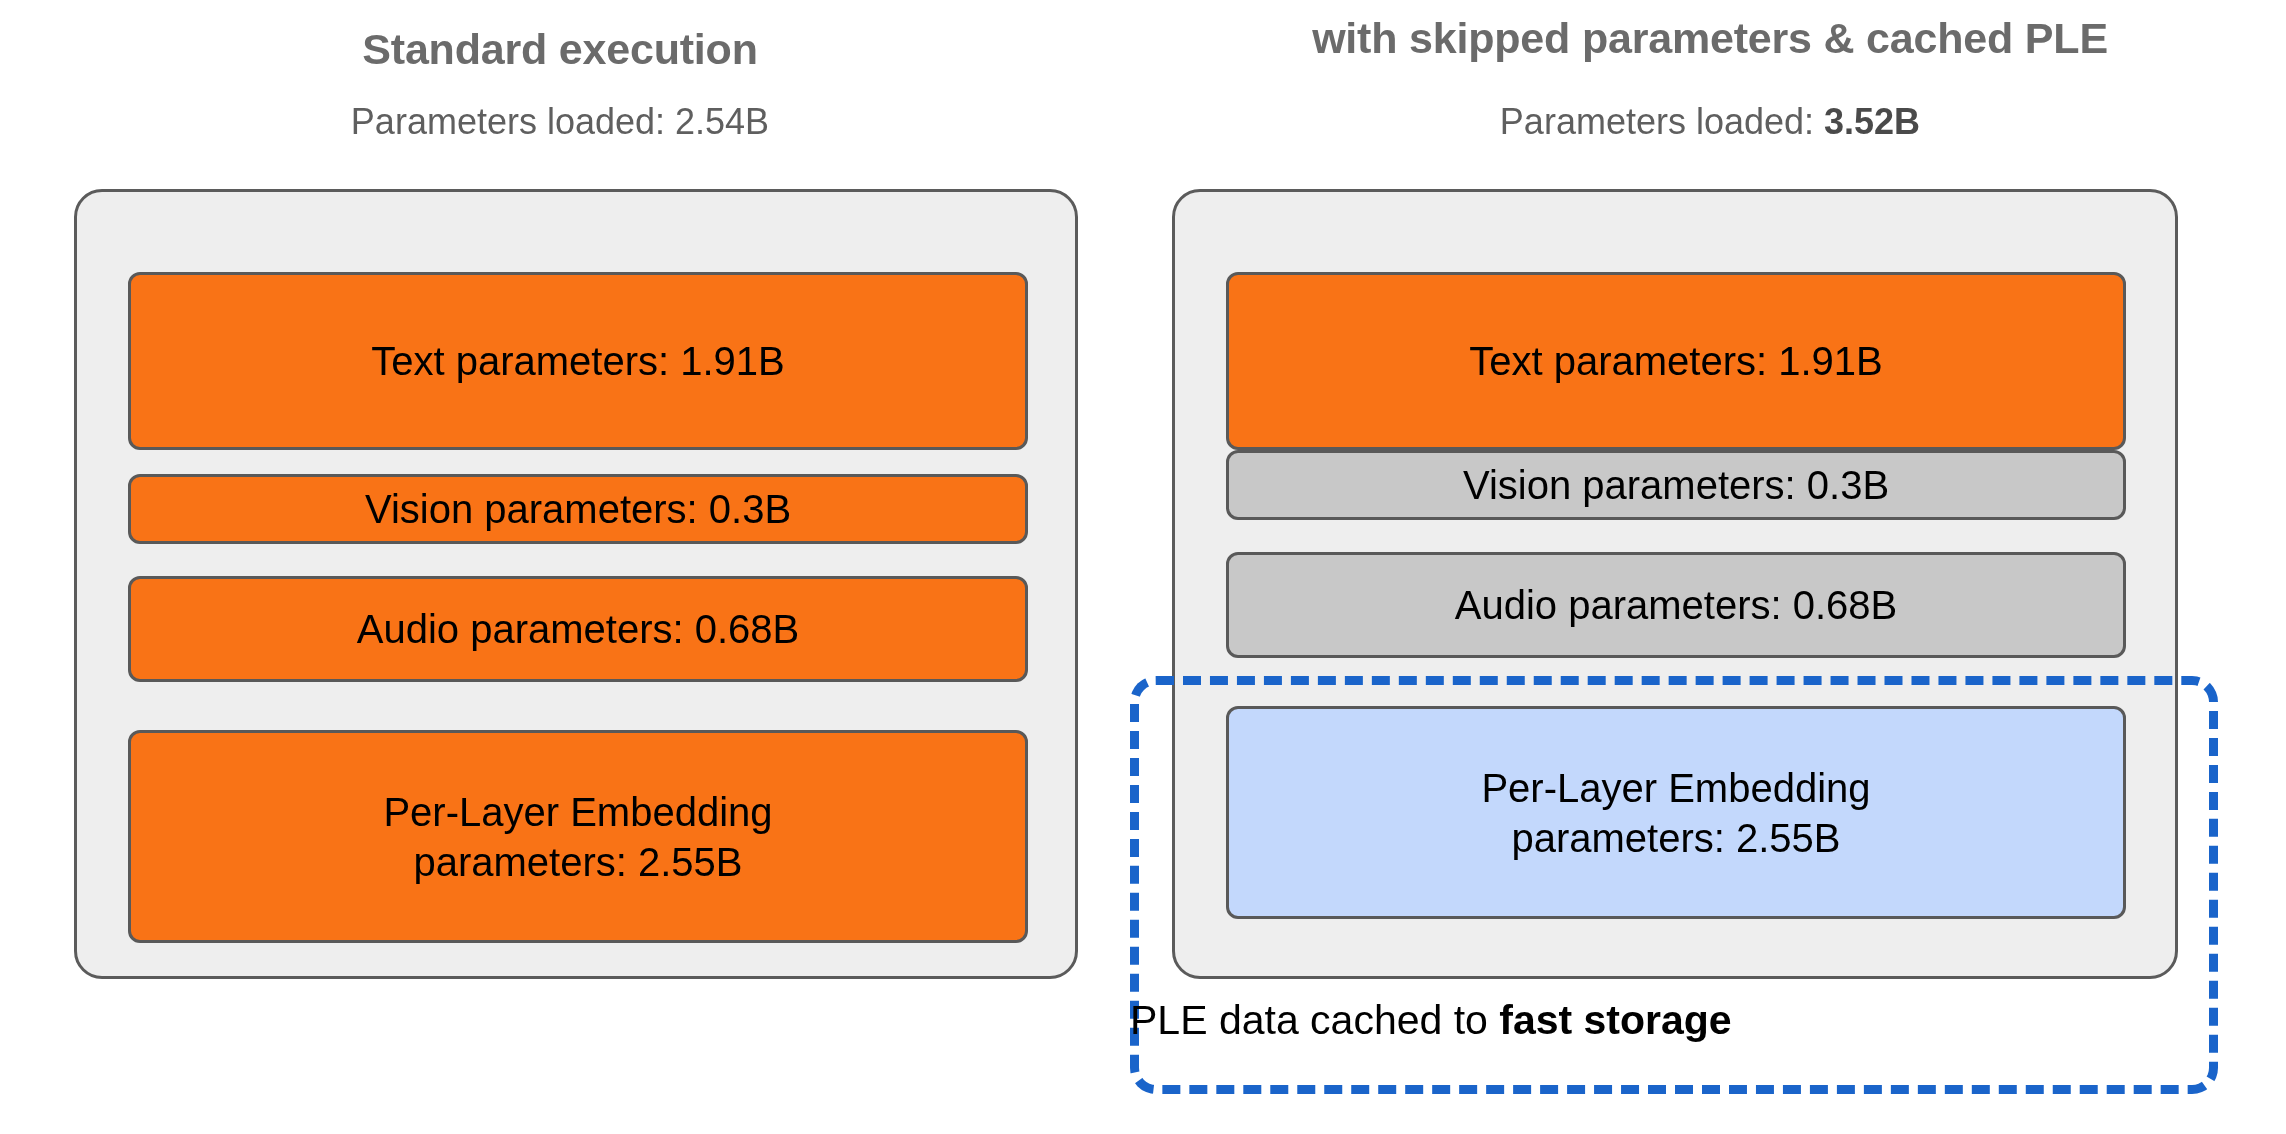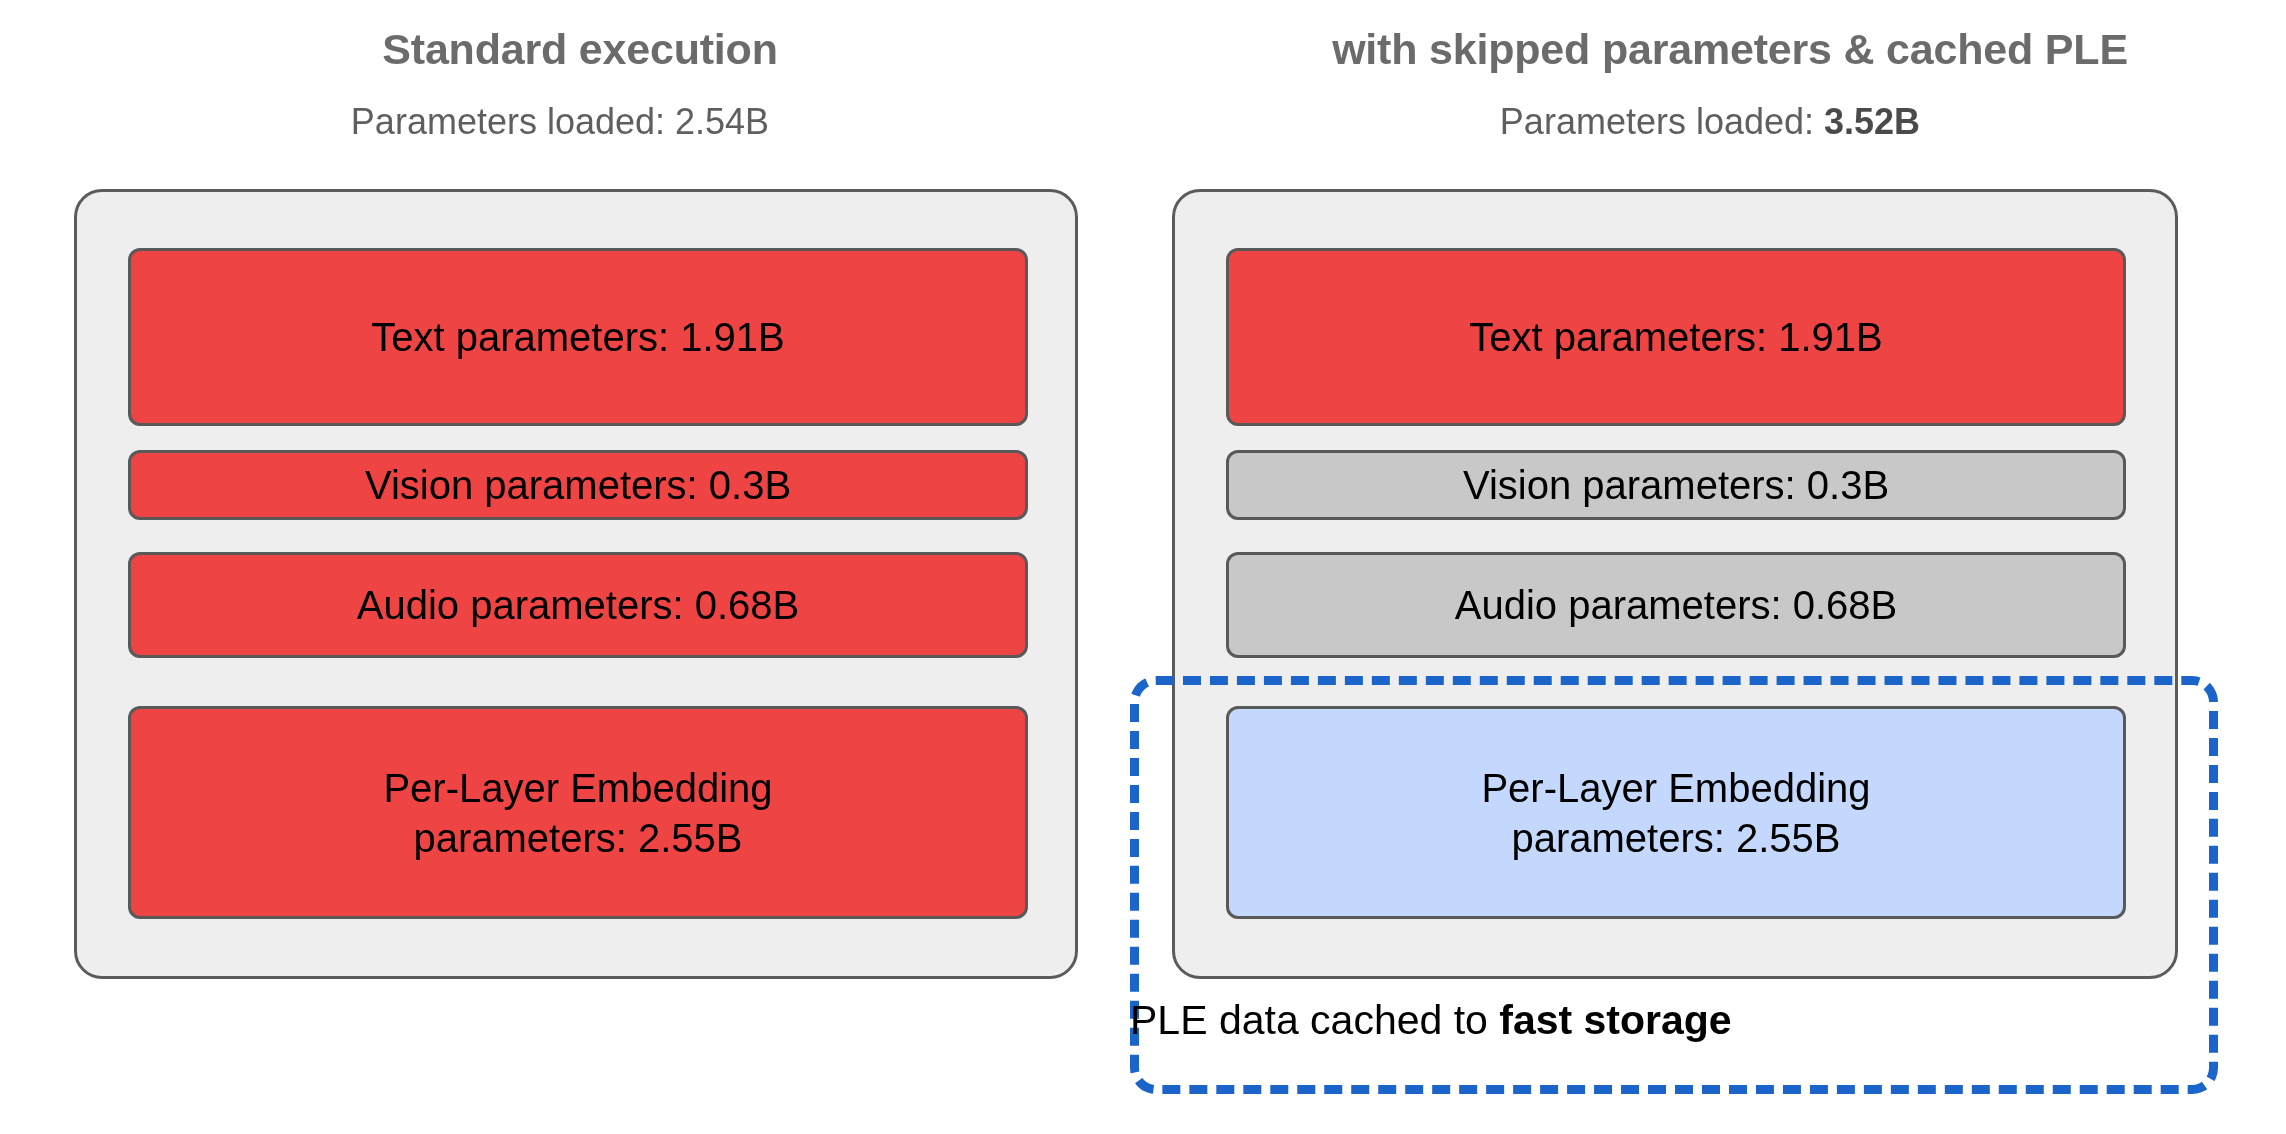--- a/index.html
+++ b/index.html
@@ -24,35 +24,34 @@
   
   .col-title {
     position: absolute;
     text-align: center;
     font-weight: bold;
     font-size: 43px;
     color: #6b6b6b;
     letter-spacing: -0.2px;
     white-space: nowrap;
     line-height: 1;
-    padding-left: 20px;
   }
   .col-subtitle {
     position: absolute;
     text-align: center;
     font-size: 36px;
     color: #5f5f5f;
     white-space: nowrap;
     line-height: 1;
   }
   .col-subtitle b { font-weight: bold; color: #4a4a4a; }
 
   #title-left   { left: 0px;    top: 28px; width: 1120px; }
   #sub-left     { left: 0px;    top: 104px; width: 1120px; }
-  #title-right  { left: 1150px; top: 28px; width: 1120px; }
+  #title-right  { left: 1150px; top: 17px; width: 1120px; }
   #sub-right    { left: 1150px; top: 104px; width: 1120px; }
 
   
   .panel {
     position: absolute;
     background: #eeeeee;
     border: 3px solid #5b5b5b;
     border-radius: 28px;
     box-sizing: border-box;
   }
@@ -67,21 +66,21 @@
     border-radius: 12px;
     display: flex;
     align-items: center;
     justify-content: center;
     text-align: center;
     font-size: 40px;
     color: #000000;
     line-height: 1.25;
     padding: 0 10px;
   }
-  .pbox.blue      { background: #ef4444; }
+  .pbox.blue      { background: #f97316; margin-top: 24px; }
   .pbox.gray      { background: #c8c8c8; }
   .pbox.lightblue { background: #c3d8fc; }
 
   
   #box-l-text   { left: 128px; top: 248px; width: 900px; height: 178px; }
   #box-l-vision { left: 128px; top: 450px; width: 900px; height: 70px; }
   #box-l-audio  { left: 128px; top: 552px; width: 900px; height: 106px; }
   #box-l-ple    { left: 128px; top: 706px; width: 900px; height: 213px; }
 
   

